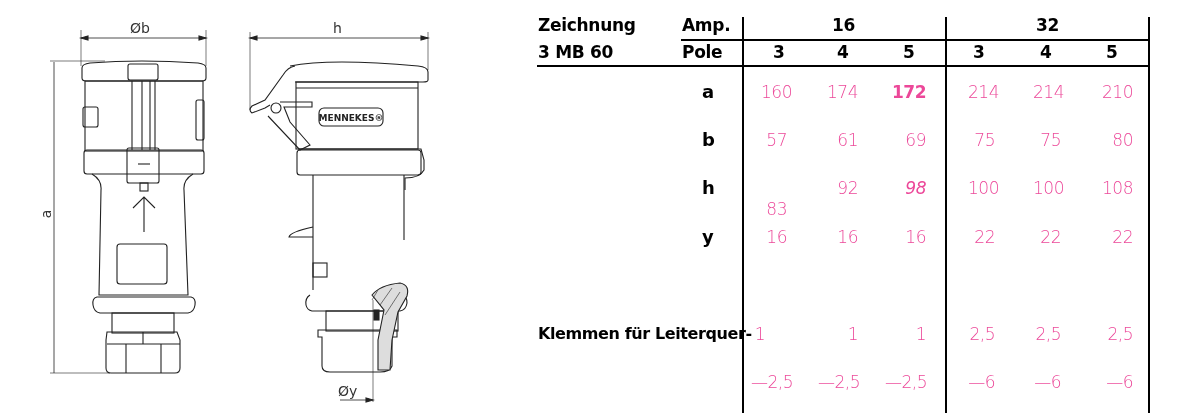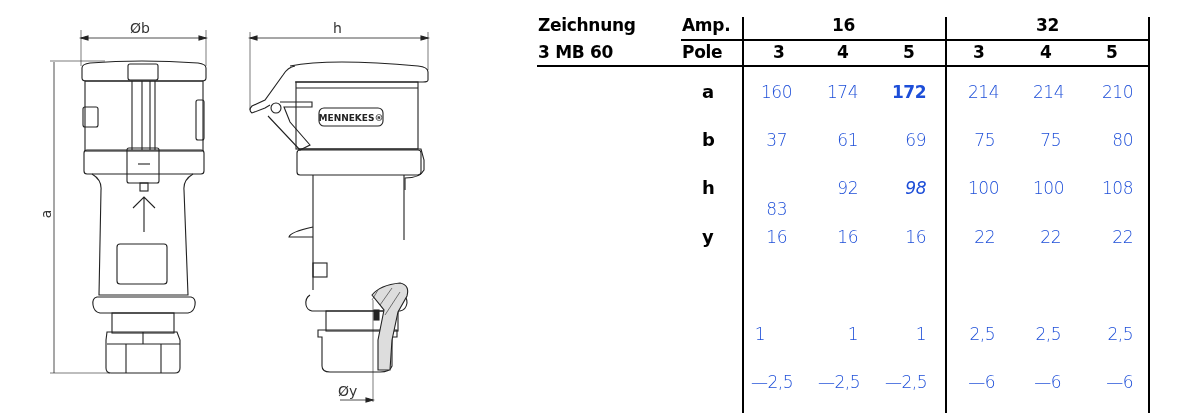--- a/index.html
+++ b/index.html
@@ -6,21 +6,21 @@
   body { width: 1194px; height: 420px; position: relative; overflow: hidden;
          font-family: "DejaVu Sans", "Liberation Sans", sans-serif; color: #000; }
   .drawing { position: absolute; left: 0; top: 0; width: 520px; height: 420px; }
   .drawing svg { position: absolute; left: 0; top: 0; }
   .dim-label { position: absolute; font-family: "DejaVu Sans", sans-serif; font-size: 14px; color: #333; }
   .table-wrap { position: absolute; left: 0; top: 0; width: 1194px; height: 420px; }
   .cell { position: absolute; white-space: nowrap; }
   .hdr { font-weight: bold; font-size: 17px; letter-spacing: -0.3px; }
   .lbl { font-weight: bold; font-size: 17px; letter-spacing: -0.4px; }
   .sym { font-weight: bold; font-size: 18px; }
-  .num { font-family: "DejaVu Sans", sans-serif; font-size: 17px; font-weight: 200; color: #1d4ed8; text-align: right; width: 60px; letter-spacing: -0.5px; }
+  .num { font-family: "DejaVu Sans", sans-serif; font-size: 17px; font-weight: 200; color: #ec4899; text-align: right; width: 60px; letter-spacing: -0.5px; }
   .line { position: absolute; background: #000; }
   sup { font-size: 10px; vertical-align: 6px; }
 </style>
 </head>
 <body>
 
 <div class="drawing">
   <svg width="520" height="420" viewBox="0 0 520 420">
     <g fill="none" stroke="#222" stroke-width="1.1">
 
@@ -136,21 +136,21 @@
 
   <span class="cell sym" style="left:702px;top:81px;">a</span>
   <span class="cell num" style="left:732px;top:82px;">160</span>
   <span class="cell num" style="left:798px;top:82px;">174</span>
   <span class="cell num" style="left:866px;top:82px;font-weight:bold;">172</span>
   <span class="cell num" style="left:939px;top:82px;">214</span>
   <span class="cell num" style="left:1004px;top:82px;">214</span>
   <span class="cell num" style="left:1073px;top:82px;">210</span>
 
   <span class="cell sym" style="left:702px;top:129px;">b</span>
-  <span class="cell num" style="left:727px;top:130px;">37</span>
+  <span class="cell num" style="left:727px;top:130px;">57</span>
   <span class="cell num" style="left:798px;top:130px;">61</span>
   <span class="cell num" style="left:866px;top:130px;">69</span>
   <span class="cell num" style="left:935px;top:130px;">75</span>
   <span class="cell num" style="left:1001px;top:130px;">75</span>
   <span class="cell num" style="left:1073px;top:130px;">80</span>
 
   <span class="cell sym" style="left:702px;top:177px;">h</span>
   <span class="cell num" style="left:727px;top:178px;margin-top:21px;">83</span>
   <span class="cell num" style="left:798px;top:178px;">92</span>
   <span class="cell num" style="left:866px;top:178px;font-style:italic;">98</span>
@@ -159,20 +159,21 @@
   <span class="cell num" style="left:1073px;top:178px;">108</span>
 
   <span class="cell sym" style="left:702px;top:226px;">y</span>
   <span class="cell num" style="left:727px;top:227px;">16</span>
   <span class="cell num" style="left:798px;top:227px;">16</span>
   <span class="cell num" style="left:866px;top:227px;">16</span>
   <span class="cell num" style="left:935px;top:227px;">22</span>
   <span class="cell num" style="left:1001px;top:227px;">22</span>
   <span class="cell num" style="left:1073px;top:227px;">22</span>
 
+  <span class="cell lbl" style="left:538px;top:324px;font-size:16px;">Klemmen für Leiterquer-</span>
 
   <span class="cell num" style="left:705px;top:324px;">1</span>
   <span class="cell num" style="left:798px;top:324px;">1</span>
   <span class="cell num" style="left:866px;top:324px;">1</span>
   <span class="cell num" style="left:935px;top:324px;">2,5</span>
   <span class="cell num" style="left:1001px;top:324px;">2,5</span>
   <span class="cell num" style="left:1073px;top:324px;">2,5</span>
 
   <span class="cell num" style="left:733px;top:372px;">—2,5</span>
   <span class="cell num" style="left:800px;top:372px;">—2,5</span>

